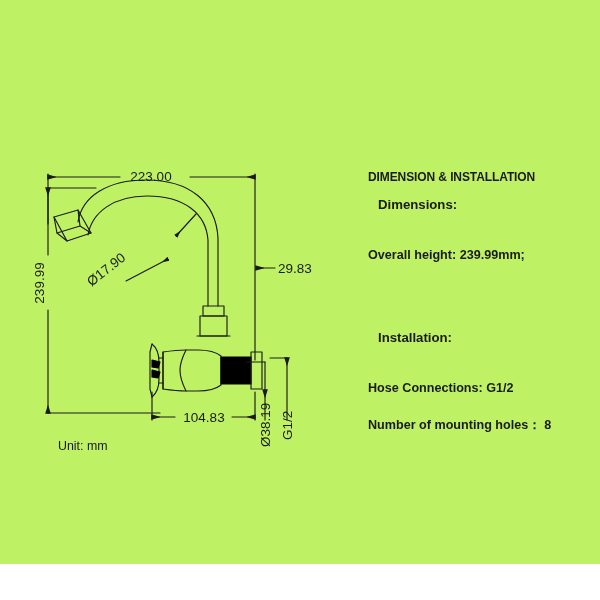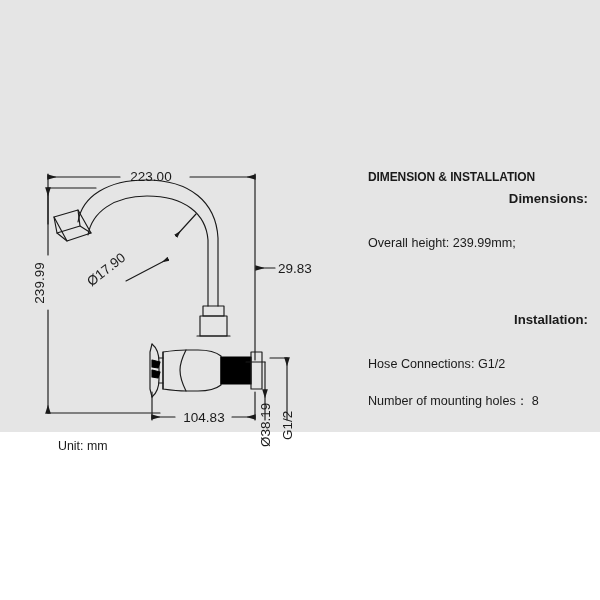--- a/index.html
+++ b/index.html
@@ -10,22 +10,22 @@
   body {
     width: 600px;
     height: 600px;
     font-family: "Liberation Sans", sans-serif;
     color: #1a1a1a;
     overflow: hidden;
   }
   #page {
     position: relative;
     width: 600px;
-    height: 432px;
-    background: #e5e5e5;
+    height: 564px;
+    background: #bef264;
   }
 
   
   #drawing-panel {
     position: absolute;
     left: 0;
     top: 0;
     width: 350px;
     height: 600px;
   }
@@ -48,28 +48,28 @@
     font-weight: bold;
     line-height: 1.32;
     letter-spacing: -0.1px;
     margin: 0;
     white-space: nowrap;
   }
   .spec-sub {
     font-size: 13.2px;
     font-weight: bold;
     line-height: 1.32;
-    margin: 4px;
-    text-align: right;
+    margin: 10px;
   }
   .spec-line {
     font-size: 12.6px;
     line-height: 1.3;
     margin: 0;
     white-space: nowrap;
+    font-weight: bold;
   }
   .gap-lg { height: 24px; }
   .gap-md { height: 21px; }
   .gap-xl { height: 34px; }
 </style>
 </head>
 <body>
 
 <div id="page">
 

